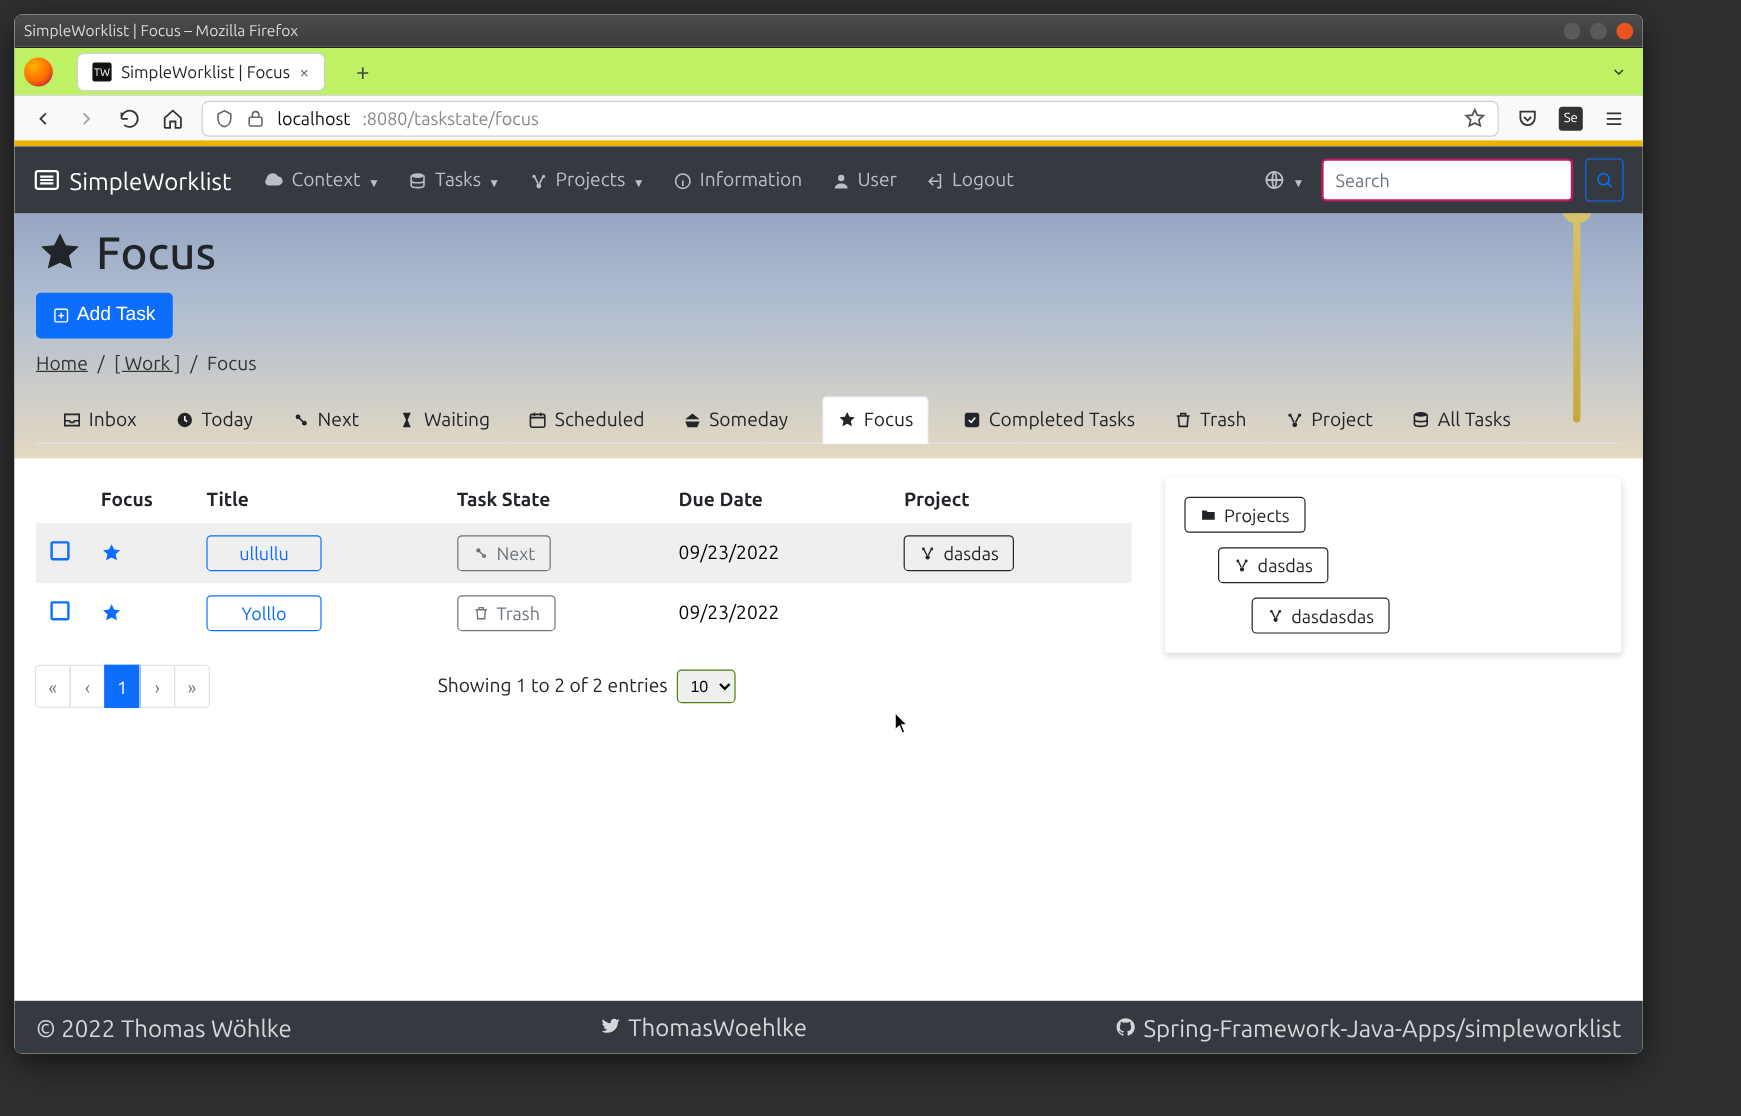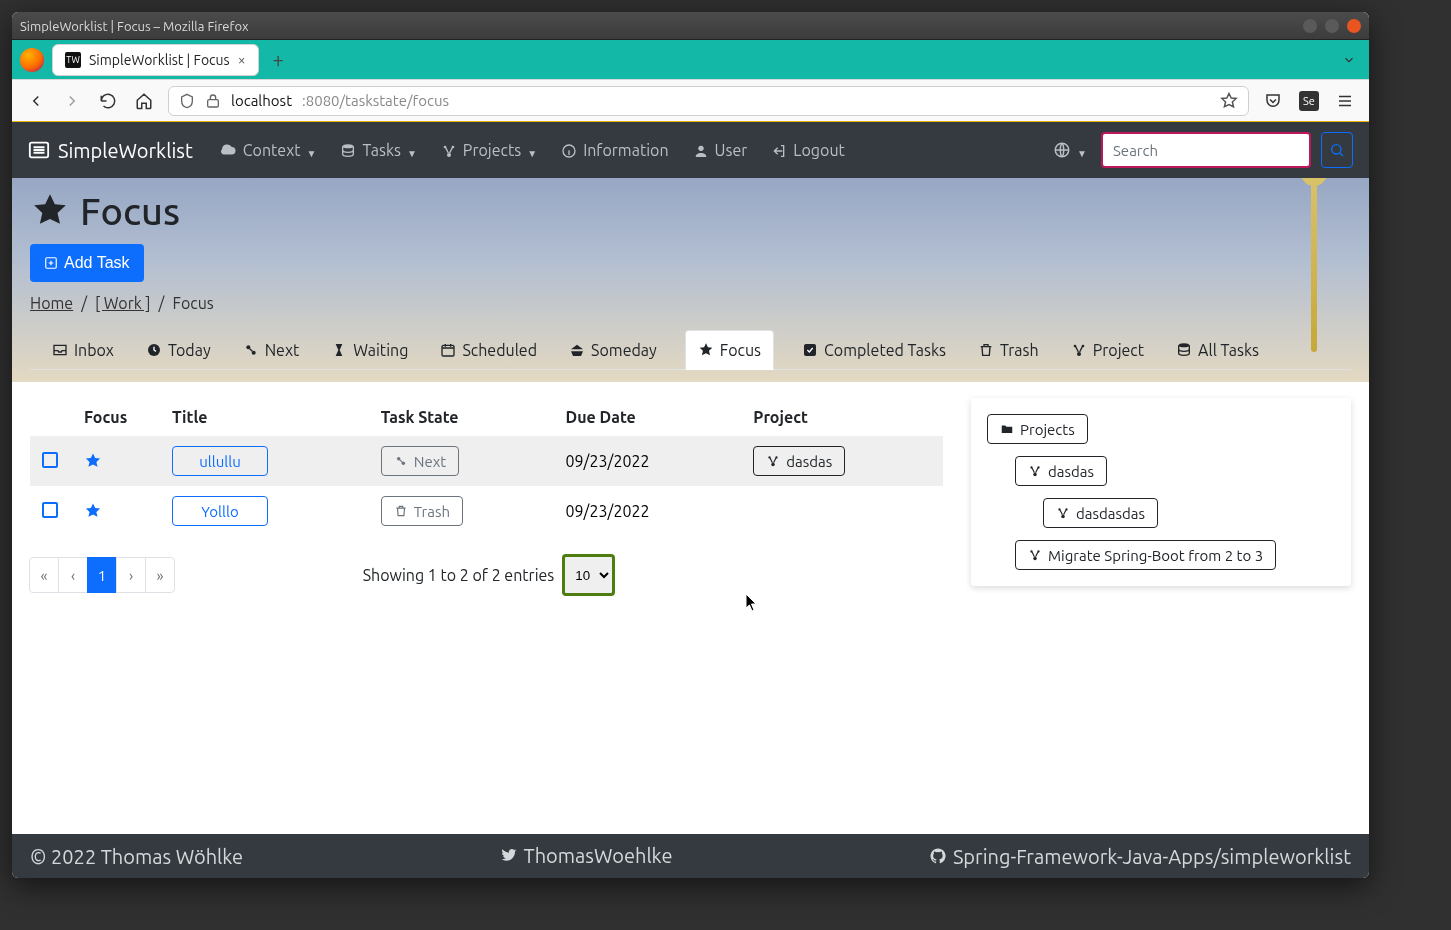--- a/index.html
+++ b/index.html
@@ -24,37 +24,37 @@
     height: 28px; background: linear-gradient(#4b4b4b,#3c3c3c);
     display: flex; align-items: center; color: #d9d9d9; font-size: 13px;
     padding: 0 8px; gap: 8px; border-bottom: 1px solid #222;
   }
   .win-btns { margin-left: auto; display: flex; gap: 8px; }
   .win-btn { width: 14px; height: 14px; border-radius: 50%; background: #5a5a5a; display: inline-block; }
   .win-btn.close { background: #e95420; }
 
   
   .tabstrip {
-    height: 40px; background: #14b8a6; display: flex; align-items: center; padding: 0 8px;
-    gap: 8px; border-bottom: 1px solid #d8d8d8;
+    height: 40px; background: #bef264; display: flex; align-items: center; padding: 0 8px;
+    gap: 20px; border-bottom: 1px solid #d8d8d8;
   }
   .ff-logo { width: 24px; height: 24px; border-radius: 50%; background: radial-gradient(circle at 35% 30%, #ffb300, #ff6a00 55%, #a3006e); }
   .tab {
     display: flex; align-items: center; gap: 8px; height: 32px; padding: 0 12px;
     background: #fff; border: 1px solid #d1d1d1; border-radius: 6px; font-size: 14px; color: #242424;
   }
   .tab .favicon { width: 16px; height: 16px; background: #111; color: #fff; font-size: 9px; display:flex; align-items:center; justify-content:center; border-radius: 2px;}
   .tab .close { font-size: 14px; color: #555; }
   .newtab { font-size: 20px; color: #444; padding: 0 6px; }
   .overflow { margin-left: auto; }
 
   
   .urlbar {
     height: 42px; background: #f9f9fa; display: flex; align-items: center; gap: 12px;
-    padding: 0 12px; border-bottom: 1px solid #eab308;
+    padding: 0 12px; border-bottom: 5px solid #eab308;
   }
   .nav-btn { width: 24px; height: 24px; display:flex; align-items:center; justify-content:center; color:#333; }
   .nav-btn.disabled { color:#a0a0a0; }
   .addr {
     flex: 1; height: 30px; background: #fff; border: 1px solid #cfcfcf; border-radius: 6px;
     display: flex; align-items: center; padding: 0 10px; gap: 10px; font-size: 15px;
   }
   .addr .seg { color:#888; }
   .addr .main { color:#111; }
   .addr .star { margin-left:auto; color:#555; }
@@ -125,21 +125,21 @@
   .pill.state-trash { border:1px solid #6c757d; color:#6c757d; }
   .pill.project { border:1px solid #212529; color:#212529; }
 
   .pager-row { display:flex; align-items:center; gap: 20px; }
   .pager { display:flex; }
   .pager .pg { width:30px; height:36px; border:1px solid #dee2e6; display:flex; align-items:center; justify-content:center; color:#6c757d; font-size:15px; margin-left:-1px; }
   .pager .pg.first { border-radius:4px 0 0 4px; }
   .pager .pg.last { border-radius:0 4px 4px 0; }
   .pager .pg.active { background:#0d6efd; color:#fff; border-color:#0d6efd; }
   .entries-text { margin-left:auto; display:flex; align-items:center; gap:8px; color:#212529;}
-  select.page-size { height:42px; border:3px solid #4d7c0f; border-radius:4px; background:#efefef; padding:0 6px; }
+  select.page-size { height:28px; border:1px solid #4d7c0f; border-radius:4px; background:#efefef; padding:0 6px; }
 
   .side-card {
     background:#fff; box-shadow: 0 2px 6px rgba(0,0,0,.15); border-radius:3px;
     padding: 16px; display:flex; flex-direction:column; gap: 12px; align-items:flex-start;
   }
   .side-card .indent-1 { margin-left: 28px; }
   .side-card .indent-2 { margin-left: 56px; }
 
   
   .app-footer {
@@ -536,29 +536,20 @@
           </span>
           <span class="pill project indent-2">
             <svg width="14" height="14" viewBox="0 0 24 24" fill="#212529">
                 <circle cx="6" cy="6" r="2"></circle>
                 <circle cx="18" cy="6" r="2"></circle>
                 <circle cx="12" cy="18" r="3"></circle>
                 <path d="M7 7l4 8M17 7l-4 8" stroke="#212529" stroke-width="2"></path>
               </svg>
             <span>dasdasdas</span>
           </span>
-          <span class="pill project indent-1">
-            <svg width="14" height="14" viewBox="0 0 24 24" fill="#212529">
-                <circle cx="6" cy="6" r="2"></circle>
-                <circle cx="18" cy="6" r="2"></circle>
-                <circle cx="12" cy="18" r="3"></circle>
-                <path d="M7 7l4 8M17 7l-4 8" stroke="#212529" stroke-width="2"></path>
-              </svg>
-            <span>Migrate Spring-Boot from 2 to 3</span>
-          </span>
         </div>
       </div>
     </div>
 
     <div class="app-footer">
       <span>© 2022 Thomas Wöhlke</span>
       <span class="center">
         <a>
           <svg width="18" height="18" viewBox="0 0 24 24" fill="#d5d8db">
               <path d="M22 5.9c-.7.3-1.5.5-2.3.6.8-.5 1.5-1.3 1.8-2.2-.8.5-1.7.8-2.6 1C18 4.5 17 4 15.8 4c-2.2 0-4 1.8-4 4 0 .3 0 .6.1.9C8.4 8.7 5.3 7 3.2 4.4c-.3.6-.5 1.3-.5 2 0 1.4.7 2.6 1.8 3.3-.7 0-1.3-.2-1.8-.5v.1c0 1.9 1.4 3.5 3.2 3.9-.3.1-.7.1-1 .1-.3 0-.5 0-.8-.1.5 1.6 2 2.8 3.8 2.8-1.4 1.1-3.1 1.7-5 1.7H2c1.8 1.2 4 1.9 6.3 1.9 7.5 0 11.7-6.3 11.7-11.7v-.5c.8-.6 1.5-1.3 2-2.1z"></path>

